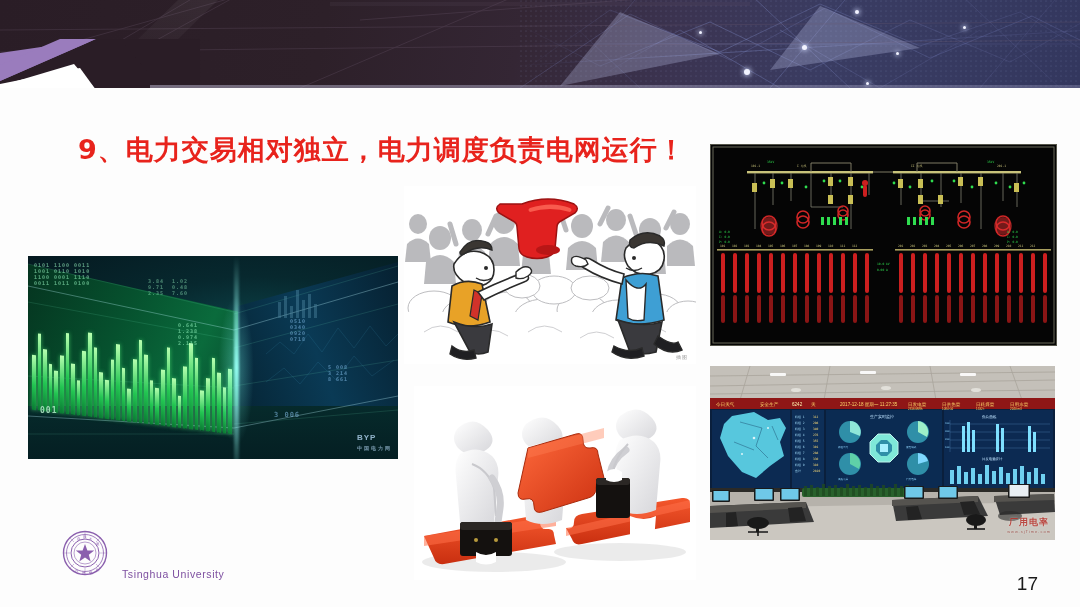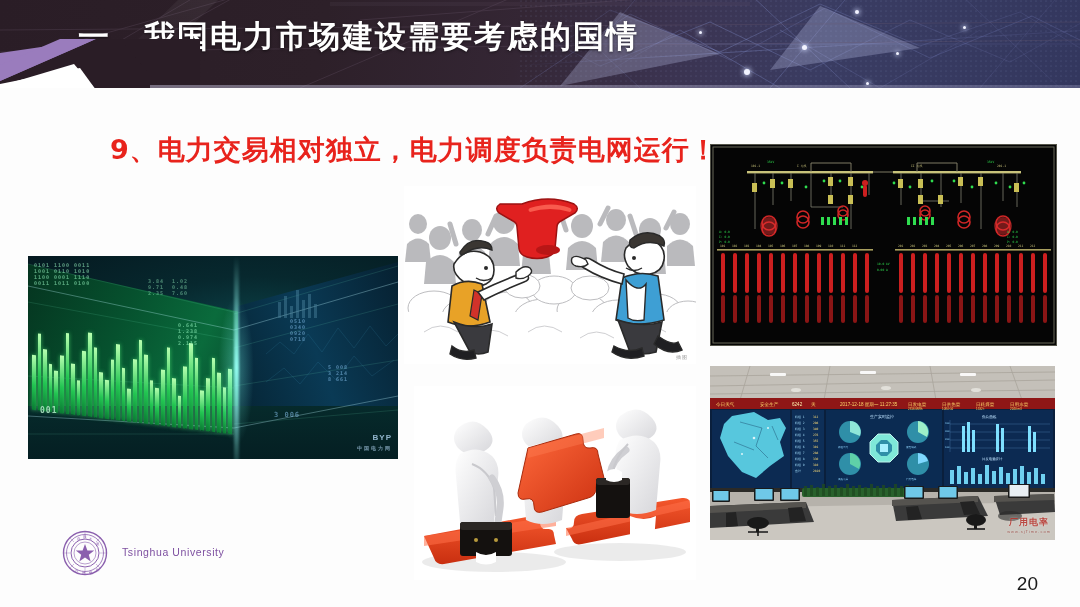--- a/index.html
+++ b/index.html
@@ -44,21 +44,20 @@
     position:absolute;left:150px;bottom:0;width:930px;height:3px;
     background:linear-gradient(90deg,rgba(180,175,200,.55),rgba(150,150,185,.35));
   }
 
   
   .subtitle{
     position:absolute;left:78px;top:132px;
     font-size:27px;font-weight:bold;color:#e8231c;
     letter-spacing:1px;white-space:nowrap;
     font-family:"DejaVu Sans","Liberation Sans",sans-serif;
-    margin-left:32px;
   }
 
   
   .imgbox{position:absolute;overflow:hidden;background:#000;}
 
   
   #img-green{left:28px;top:256px;width:370px;height:203px;
     background:radial-gradient(ellipse at 62% 45%,#0e4c52 0%,#07282e 45%,#04161d 100%);font-weight:bold;}
   .gr-floor{position:absolute;left:0;top:150px;width:100%;height:75px;
     background:linear-gradient(180deg,#062a2b,#041a1f);}
@@ -75,21 +74,21 @@
     background:radial-gradient(ellipse at 50% 50%,rgba(120,255,240,.38),rgba(0,0,0,0) 70%);}
   .gr-bars{position:absolute;left:4px;top:78px;width:200px;height:88px;
     display:flex;align-items:flex-end;gap:2px;transform:skewY(7deg);}
   .gr-bar{flex:1 1 auto;background:linear-gradient(180deg,#b8ffb0,#22c451 55%,#0a7a33);
     box-shadow:0 0 4px rgba(90,255,130,.6);}
   .gr-grid{position:absolute;inset:0;opacity:.4;}
   .gr-code{position:absolute;font-family:"DejaVu Sans Mono",monospace;font-size:5px;
     color:rgba(160,255,200,.55);line-height:6px;letter-spacing:1px;white-space:pre;}
   .gr-code.blue{color:rgba(150,210,255,.5);}
   .gr-wm{position:absolute;right:6px;bottom:6px;color:rgba(190,225,255,.75);
-    font-size:8px;letter-spacing:1px;text-align:right;line-height:10px;}
+    font-size:8px;letter-spacing:1px;text-align:left;line-height:10px;}
   .gr-wm small{display:block;font-size:5px;letter-spacing:2px;opacity:.8;}
 
   
   #img-cartoon{left:404px;top:186px;width:292px;height:178px;background:#fff;}
   .cl-sign{position:absolute;right:8px;bottom:4px;font-size:5px;color:#9a9a9a;letter-spacing:1px;}
 
   
   #img-scada{left:710px;top:144px;width:345px;height:200px;background:#060606;
     border:1px solid #55554a;}
   .sc-tag{position:absolute;left:8px;top:8px;width:46px;height:11px;
@@ -109,21 +108,21 @@
     color:#b8332c;font-size:9px;font-weight:bold;letter-spacing:1px;opacity:.85;
     text-shadow:0 0 2px rgba(255,255,255,.6);}
   .rm-wm small{display:block;font-size:4px;letter-spacing:1px;font-weight:normal;color:#9a4a44;}
 
   
   .logo{position:absolute;left:62px;top:528px;width:210px;height:54px;}
   .logo-seal{position:absolute;left:0;top:2px;width:46px;height:46px;}
   .logo-cn{position:absolute;left:58px;top:0px;font-size:26px;color:#7d4fa0;
     font-family:"DejaVu Serif","Liberation Serif",serif;letter-spacing:4px;
     font-style:italic;font-weight:bold;white-space:nowrap;}
-  .logo-en{position:absolute;left:60px;top:18px;font-size:10.5px;color:#7d4fa0;
+  .logo-en{position:absolute;left:60px;top:40px;font-size:10.5px;color:#7d4fa0;
     letter-spacing:.6px;font-family:"Liberation Sans",sans-serif;white-space:nowrap;}
 
   
   .pagenum{position:absolute;right:42px;bottom:12px;font-size:19px;color:#1a1a1a;
     font-family:"Liberation Sans",sans-serif;}
 </style>
 </head>
 <body>
 
 <div class="slide">
@@ -176,21 +175,20 @@
       <span class="hdr-dot" style="left:802px;top:45px;width:5px;height:5px;"></span>
       <span class="hdr-dot" style="left:855px;top:10px;width:4px;height:4px;"></span>
       <span class="hdr-dot" style="left:896px;top:52px;width:3px;height:3px;"></span>
       <span class="hdr-dot" style="left:866px;top:82px;width:3px;height:3px;"></span>
       <span class="hdr-dot" style="left:963px;top:26px;width:3px;height:3px;"></span>
       <span class="hdr-dot" style="left:699px;top:31px;width:3px;height:3px;"></span>
     </div>
 
     <div class="hdr-diag"></div>
 
-    <div class="hdr-title">一、我国电力市场建设需要考虑的国情</div>
 
     <svg style="position:absolute;left:0;bottom:-1px;width:200px;height:50px;" viewBox="0 0 200 50" preserveAspectRatio="none">
       <polygon points="0,14 96,0 0,50" fill="#9a7cbd"></polygon>
       <polygon points="0,50 96,0 128,0 170,50" fill="#2a1d26"></polygon>
       <polygon points="0,50 170,50 152,50 0,50" fill="none"></polygon>
       <polygon points="0,36 118,0 128,0 172,50 0,50" fill="#2a1d26" opacity="0"></polygon>
       <polygon points="0,33 104,0 0,0 0,33" fill="none"></polygon>
       <polygon points="0,50 98,2 0,2 0,50" fill="none"></polygon>
       <polygon points="0,46 88,8 0,8" fill="none"></polygon>
       <polygon points="0,50 126,50 126,50" fill="none"></polygon>
@@ -934,15 +932,15 @@
           <text x="34" y="41">物</text>
       </g>
       <g stroke="#8b5fae" stroke-width="0.5" fill="none" opacity=".8">
         <path d="M23 2 L23 8 M23 38 L23 44 M2 23 L8 23 M38 23 L44 23"></path>
         <path d="M8 8 L12 12 M38 8 L34 12 M8 38 L12 34 M38 38 L34 34"></path>
       </g>
     </svg>
     <div class="logo-en">Tsinghua University</div>
   </div>
 
-  <div class="pagenum">20</div>
+  <div class="pagenum">17</div>
 
 </div>
 
 </body></html>

